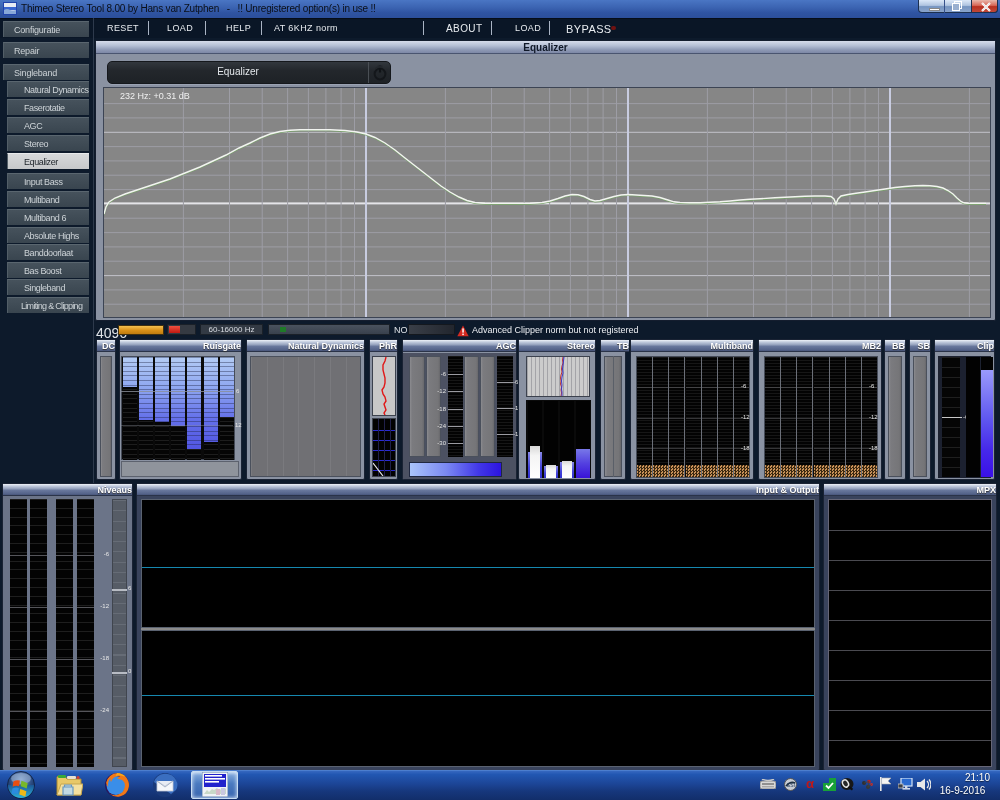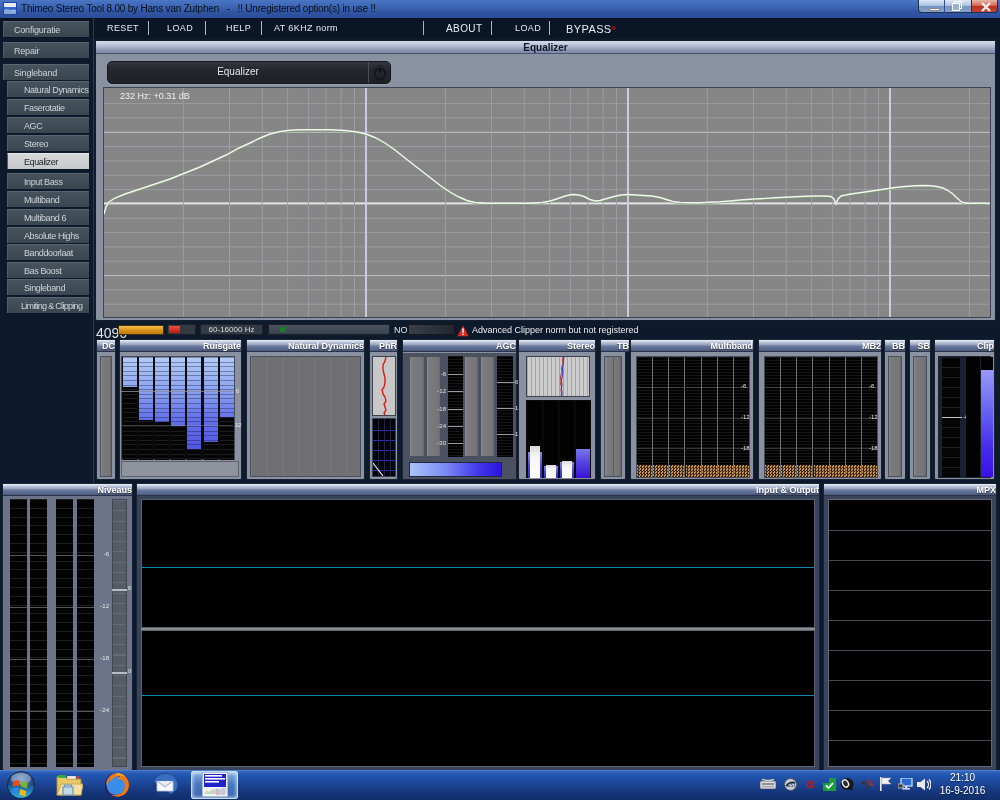--- a/index.html
+++ b/index.html
@@ -490,13 +490,13 @@
 <svg class="a" width="15" height="13" style="left:898px;top:778px">
     <rect x="3" y="0" width="11" height="8" fill="#2a6ad0" stroke="#d8e4f4" stroke-width="1.2"></rect>
     <rect x="7" y="8" width="2.4" height="2" fill="#d0d8e8"></rect>
     <rect x="4.5" y="10" width="7.5" height="1.6" fill="#d0d8e8"></rect>
     <rect x="0" y="6" width="5" height="4" fill="#3a3f48" stroke="#c8c8c8" stroke-width="0.8"></rect>
   </svg>
 <svg class="a" width="14" height="13" style="left:917px;top:778px">
     <path d="M0 4 h3.5 L8 0.5 V12.5 L3.5 9 H0 Z" fill="#e8e8e8"></path>
     <path d="M10 3 a5 5 0 0 1 0 7 M12 1.5 a7.5 7.5 0 0 1 0 10" stroke="#e8e8e8" stroke-width="1.3" fill="none"></path>
   </svg>
-<div style="position:absolute;left:935px;top:772px;width:55px;height:12px;font-size:10px;color:#fff;text-align:center;text-shadow:0 1px 1px #102040">21:10</div>
+<div style="position:absolute;left:935px;top:772px;width:55px;height:12px;font-size:10px;color:#fff;text-align:right;text-shadow:0 1px 1px #102040">21:10</div>
 <div style="position:absolute;left:930px;top:785px;width:65px;height:12px;font-size:10px;color:#fff;text-align:center;text-shadow:0 1px 1px #102040">16-9-2016</div>
 </body></html>

